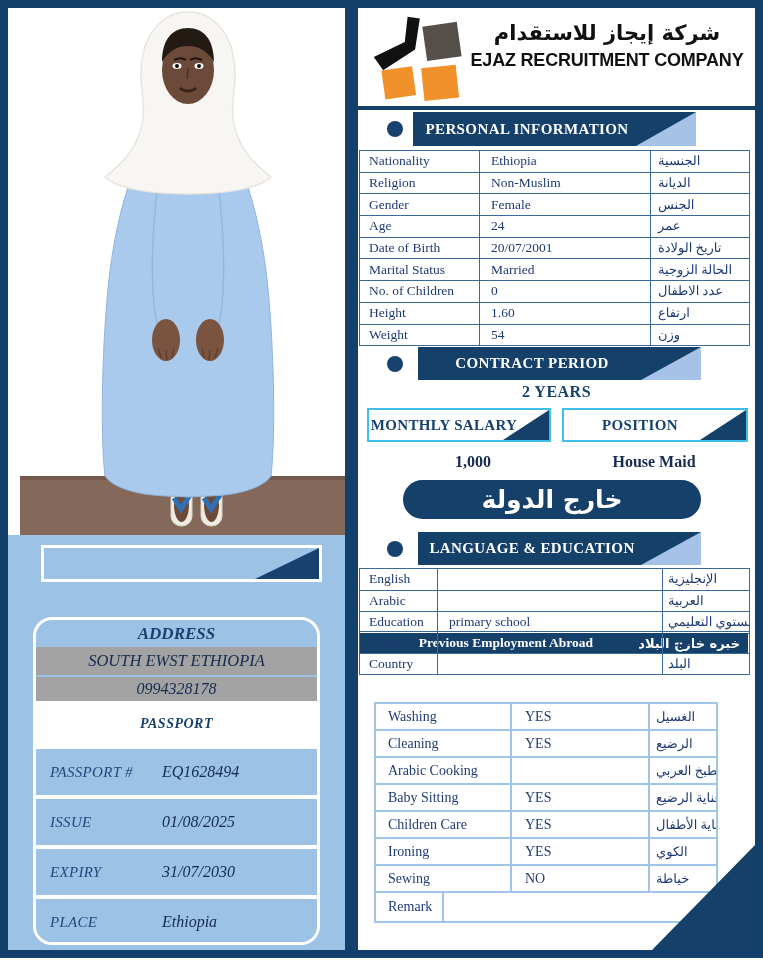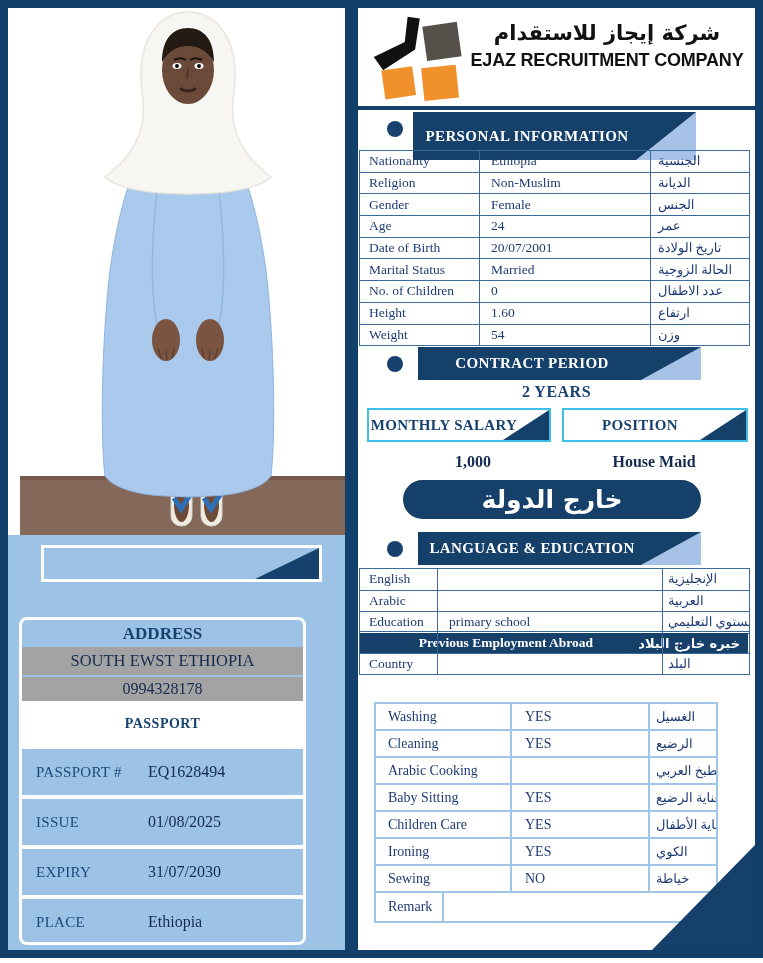--- a/index.html
+++ b/index.html
@@ -21,22 +21,22 @@
     position:absolute;inset:0;display:flex;align-items:center;justify-content:center;
     color:#17416E;font-weight:bold;font-size:18px;letter-spacing:.5px;
   }
   .fullname-tri{position:absolute;right:0;top:0;width:64px;height:100%;
     background:#17416E;clip-path:polygon(100% 0,100% 100%,0 100%);}
   .fullname-value{
     position:absolute;left:0;top:50px;width:100%;text-align:center;
     color:#17416E;font-weight:bold;font-size:19px;letter-spacing:.3px;
   }
   .profile-card{
-    position:absolute;left:11px;top:82px;width:281px;height:322px;
-    border:3px solid #ffffff;border-radius:8px;background:#9CC2E5;overflow:hidden;
+    position:absolute;left:25px;top:82px;width:281px;height:322px;
+    border:3px solid #ffffff;border-radius:19px;background:#9CC2E5;overflow:hidden;font-style:italic;
   }
   .pc-title{height:27px;line-height:27px;text-align:center;color:#17416E;
     font-weight:bold;font-size:17px;}
   .pc-white{background:#a3a3a3;text-align:center;color:#152B50;}
   .addr-line1{height:28px;line-height:28px;font-size:16.5px;font-weight:500;}
   .addr-sep{height:2px;background:#9CC2E5;}
   .addr-line2{height:24px;line-height:24px;font-size:16px;}
   .pp-title{height:44px;line-height:46px;text-align:center;color:#17416E;
     font-weight:bold;font-size:14px;letter-spacing:.5px;background:#ffffff;}
   .pp-row{height:46px;display:flex;align-items:center;background:#9CC2E5;
@@ -191,21 +191,21 @@
         <rect x="56" y="55" width="37" height="35" fill="#F0912C" transform="rotate(-6 74 72)"></rect>
       </svg>
       <div class="brand">
         <div class="brand-ar">شركة إيجاز للاستقدام</div>
         <div class="brand-en">EJAZ RECRUITMENT COMPANY</div>
       </div>
     </div>
     <div class="logo-divider"></div>
 
     <div class="bullet" style="left:29px;top:113px;"></div>
-    <div class="banner" style="left:55px;top:104px;width:283px;height:48px;">
+    <div class="banner" style="left:55px;top:104px;width:283px;height:34px;">
       <div class="banner-tri"></div>
       <div class="btxt">PERSONAL INFORMATION</div>
     </div>
 
     <div class="dtable" style="left:1px;top:142px;width:389px;">
       <div class="drow pi-row">
           <div class="dcell pi-c1">Nationality</div>
           <div class="dcell pi-c2">Ethiopia</div>
           <div class="dcell pi-c3">الجنسية</div>
         </div>

